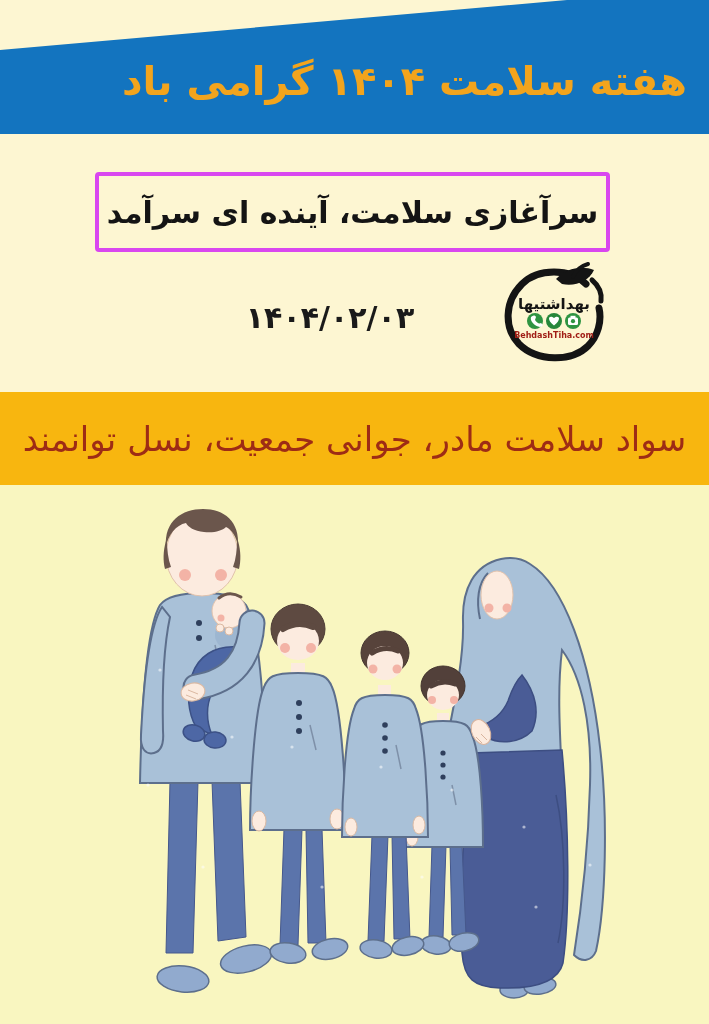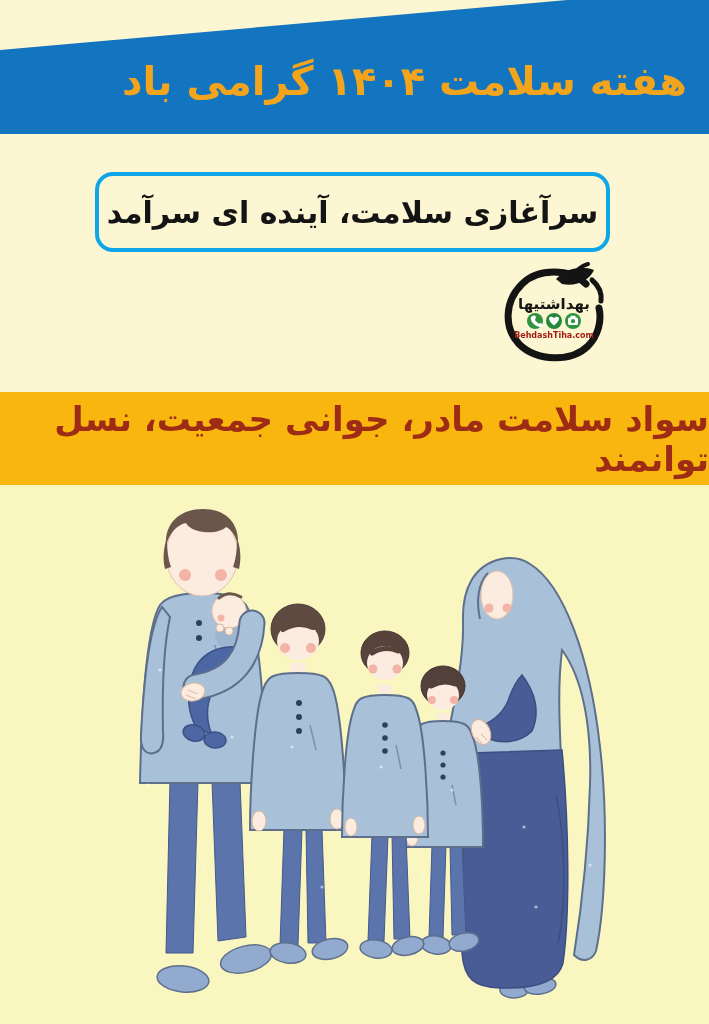--- a/index.html
+++ b/index.html
@@ -8,54 +8,55 @@
 
   
   .banner{position:absolute;top:0;left:0;width:709px;height:134px;background:#1374bf;
           clip-path:polygon(0 50px,567px 0,709px 0,709px 134px,0 134px);}
   .banner-title{position:absolute;top:58px;left:8px;width:709px;box-sizing:border-box;
                 padding-left:84px;text-align:center;direction:rtl;
                 font-size:40px;font-weight:bold;color:#f2a41d;letter-spacing:0;}
 
   
   .slogan-box{position:absolute;left:95px;top:172px;width:515px;height:80px;
-              border:4px solid #0ea5e9;border-radius:18px;box-sizing:border-box;
+              border:4px solid #d946ef;border-radius:4px;box-sizing:border-box;
               display:flex;align-items:center;justify-content:center;}
   .slogan-text{direction:rtl;font-size:30px;font-weight:bold;color:#141414;}
 
   
   .date-row{position:absolute;left:145px;top:288px;width:370px;height:58px;
             display:flex;align-items:center;justify-content:center;gap:28px;
             direction:rtl;font-size:30px;font-weight:bold;color:#1a1a1a;}
 
   
   .logo{position:absolute;left:498px;top:260px;width:114px;height:108px;}
 
   
   .theme-band{position:absolute;left:0;top:392px;width:709px;height:93px;background:#f8b60f;
               display:flex;align-items:center;justify-content:center;}
-  .band-text{direction:rtl;font-size:34px;font-weight:bold;color:#9e2c15;}
+  .band-text{direction:rtl;font-size:34px;font-weight:normal;color:#9e2c15;}
 
   
   .illustration-section{position:absolute;left:0;top:485px;width:709px;height:539px;background:#f9f6c0;}
   .illustration-section svg{display:block;}
 </style>
 </head>
 <body>
 
 <div class="poster">
 
   <div class="banner"></div>
   <div class="banner-title">هفته سلامت ۱۴۰۴ گرامی باد</div>
 
   <div class="slogan-box">
     <span class="slogan-text">سرآغازی سلامت، آینده ای سرآمد</span>
   </div>
 
   <div class="date-row">
+    <span>۱۴۰۴/۰۲/۰۳</span>
   </div>
 
   <svg class="logo" viewBox="0 0 114 108">
     <g>
       <path d="M88,24 C72,8 40,8 24,24 C6,42 6,68 21,84 C39,102 74,102 90,86 C100,76 104,61 101,48" fill="none" stroke="#141414" stroke-width="7" stroke-linecap="round"></path>
       <path d="M58,19 C68,8 84,5 96,10 C91,21 77,27 64,24 Z" fill="#141414"></path>
       <path d="M75,17 C78,10 83,6 90,4" fill="none" stroke="#141414" stroke-width="4" stroke-linecap="round"></path>
       <path d="M94,20 C101,26 104,33 103,41" fill="none" stroke="#141414" stroke-width="5" stroke-linecap="round"></path>
     </g>
     <text x="56" y="49" text-anchor="middle" font-size="15" font-weight="bold" direction="rtl" fill="#141414" stroke="#f9f2cd" stroke-width="0.6" style="paint-order:stroke">بهداشتیها</text>

